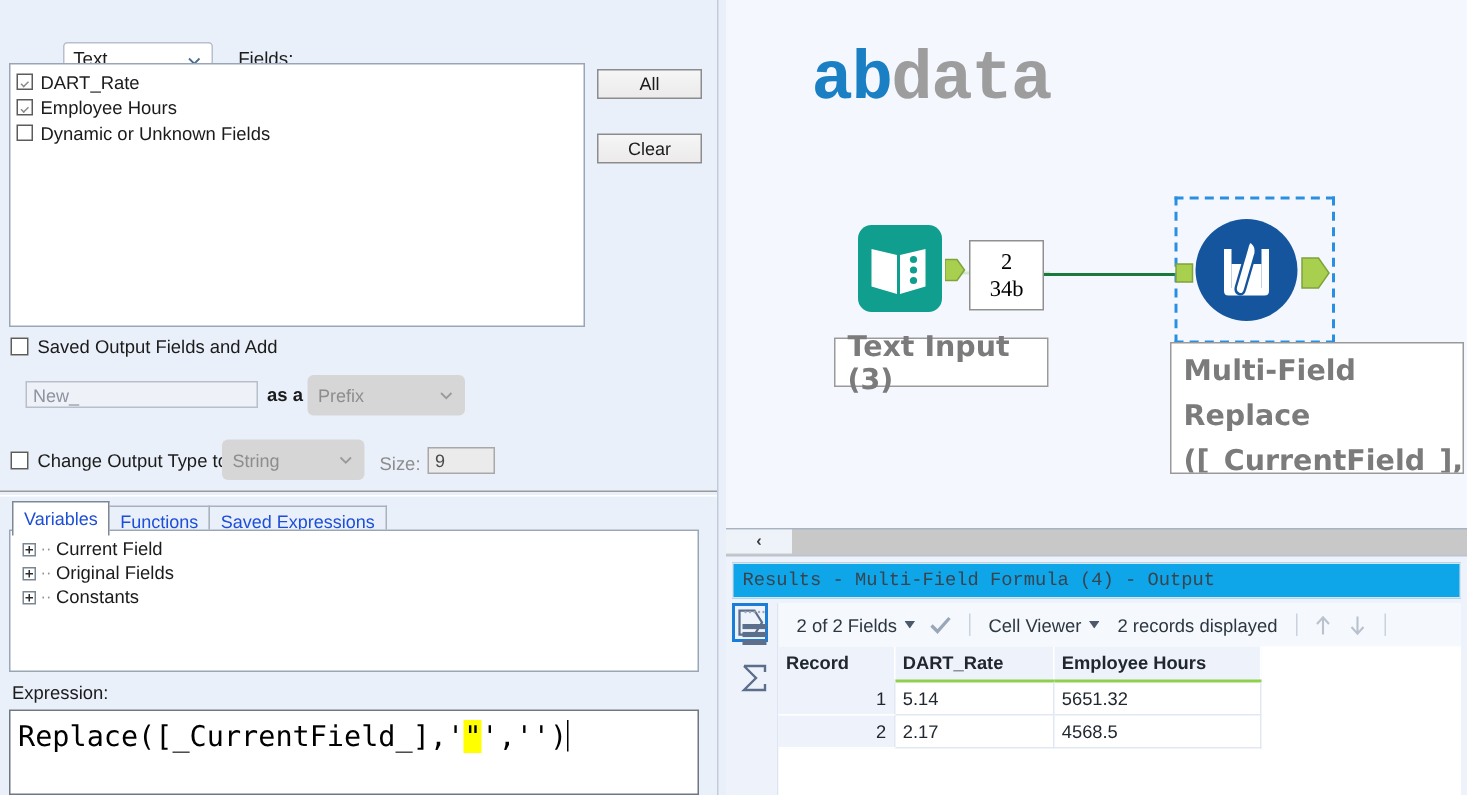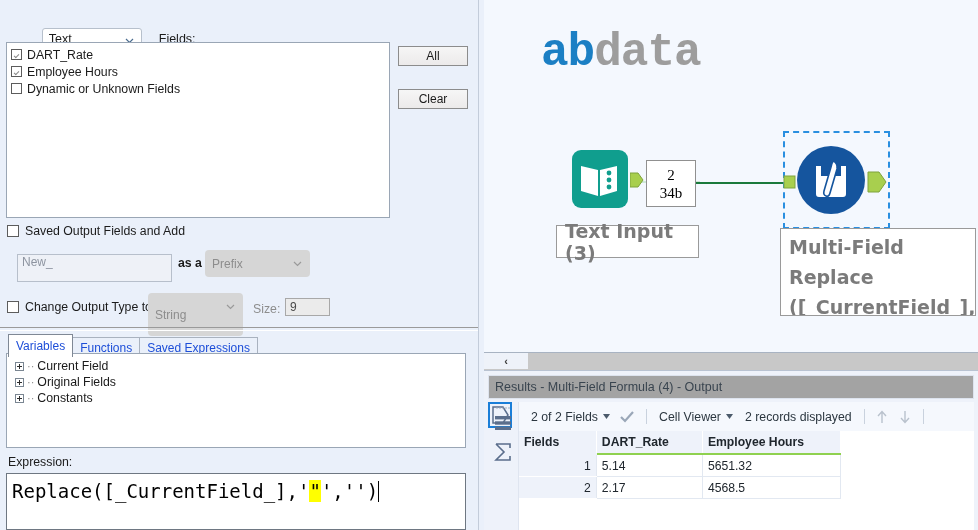--- a/index.html
+++ b/index.html
@@ -54,33 +54,33 @@
   .btn-all{top:46px;}
   .btn-clear{top:78px;margin-top:11px;}
 
   .chk-row{position:absolute;display:flex;align-items:center;}
   .chk-copy{left:7px;top:224px;}
   .chk-change{left:7px;top:300px;}
   .chk-row .cbx{width:12px;height:12px;margin-right:6px;}
   .chk-row span{font-size:12.3px;}
 
   .newfield{
-    position:absolute;left:17px;top:254px;width:155px;height:28px;
+    position:absolute;left:17px;top:254px;width:155px;height:18px;
     background:#eef1f7;border:1px solid #b7bfcb;box-sizing:border-box;
-    display:flex;align-items:flex-start;padding-left:4px;font-size:12px;color:#8d94a0;
+    display:flex;align-items:flex-end;padding-left:4px;font-size:12px;color:#8d94a0;
   }
   .as-a{position:absolute;left:178px;top:256px;font-size:12.3px;font-weight:bold;color:#1b1b1b;}
   .combo-dis{
     position:relative;background:#d6d6d6;border:none;border-radius:4px;
     display:flex;align-items:center;padding-left:7px;box-sizing:border-box;
     font-size:12px;color:#8d8d8d;
   }
   .prefix{position:absolute;left:205px;top:250px;width:105px;height:27px;}
   .prefix .chev{position:absolute;right:8px;top:9px;width:9px;height:9px;}
-  .strtype{position:absolute;left:148px;top:293px;width:95px;height:43px;}
+  .strtype{position:absolute;left:148px;top:293px;width:95px;height:27px;}
   .strtype .chev{position:absolute;right:8px;top:9px;width:9px;height:9px;}
   .size-lbl{position:absolute;left:253px;top:302px;font-size:12.3px;color:#8d8d8d;}
   .size-box{
     position:absolute;left:285px;top:298px;width:45px;height:18px;
     background:#ebebeb;border:1px solid #a8a8a8;box-sizing:border-box;
     display:flex;align-items:center;padding-left:4px;font-size:12px;color:#4a4a4a;
   }
 
   .hdiv{position:absolute;left:0;top:327px;width:478px;height:2px;
         border-top:1px solid #9a9a9a;border-bottom:1px solid #ffffff;}
@@ -177,22 +177,22 @@
   .hscroll .leftbtn{
     position:absolute;left:0;top:0;width:44px;height:16px;background:#eef2f9;
     display:flex;align-items:center;justify-content:center;font-size:11px;color:#3b3b3b;
     font-weight:bold;
   }
 
   .results{position:absolute;left:0;top:370px;width:494px;height:160px;background:#eef2fa;
            border-top:1px solid #b9c3d2;}
   .res-title{
     position:absolute;left:4px;top:4px;width:486px;height:24px;
-    background:#a3a3a3;border:1px solid #dde3ee;box-sizing:border-box;
-    display:flex;align-items:center;padding-left:6px;font-size:12.5px;color:#39444f;
+    background:#0ea5e9;border:1px solid #dde3ee;box-sizing:border-box;
+    display:flex;align-items:center;padding-left:6px;font-size:12.5px;color:#39444f;font-family:Liberation Mono, monospace;
   }
   .res-body{position:absolute;left:4px;top:31px;width:486px;height:129px;background:#ffffff;}
 
   .vtoolbar{position:absolute;left:0;top:0;width:30px;height:129px;background:#eef2fa;
             border-right:1px solid #dfe5f0;}
   .vt-grip{position:absolute;left:8px;top:4px;width:14px;height:4px;}
   .vt-ico{position:absolute;left:5px;width:20px;height:20px;}
   .vt-rows{top:11px;}
   .vt-sigma{top:40px;}
   .vt-out{top:70px;width:24px;height:26px;left:3px;border:2px solid #1a7ed8;box-sizing:border-box;background:#eef2fa;}
@@ -449,21 +449,21 @@
 
         <div class="grid">
           <table>
             <colgroup>
                 <col class="c1">
                 <col class="c2">
                 <col class="c3">
               </colgroup>
             <thead>
               <tr>
-                <th class="rec">Fields</th>
+                <th class="rec">Record</th>
                 <th>DART_Rate</th>
                 <th>Employee Hours</th>
               </tr>
             </thead>
             <tbody>
               <tr>
                 <td class="rec">1</td>
                 <td>5.14</td>
                 <td>5651.32</td>
               </tr>

